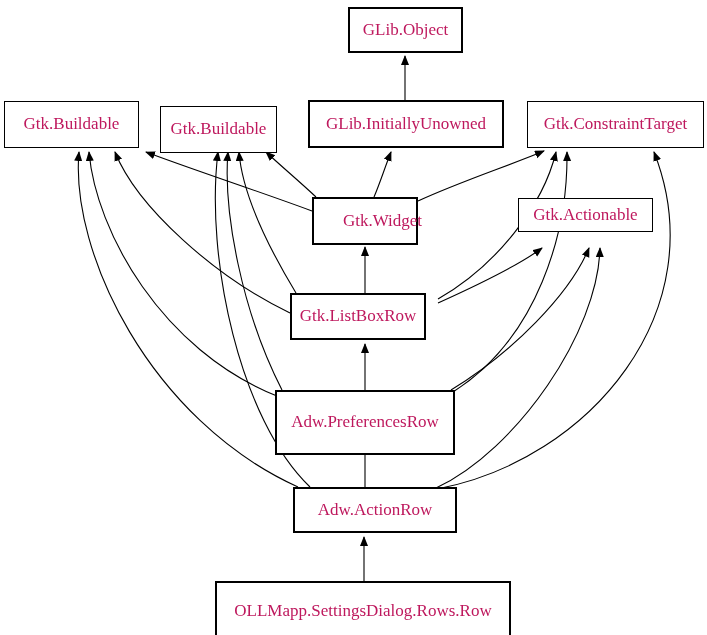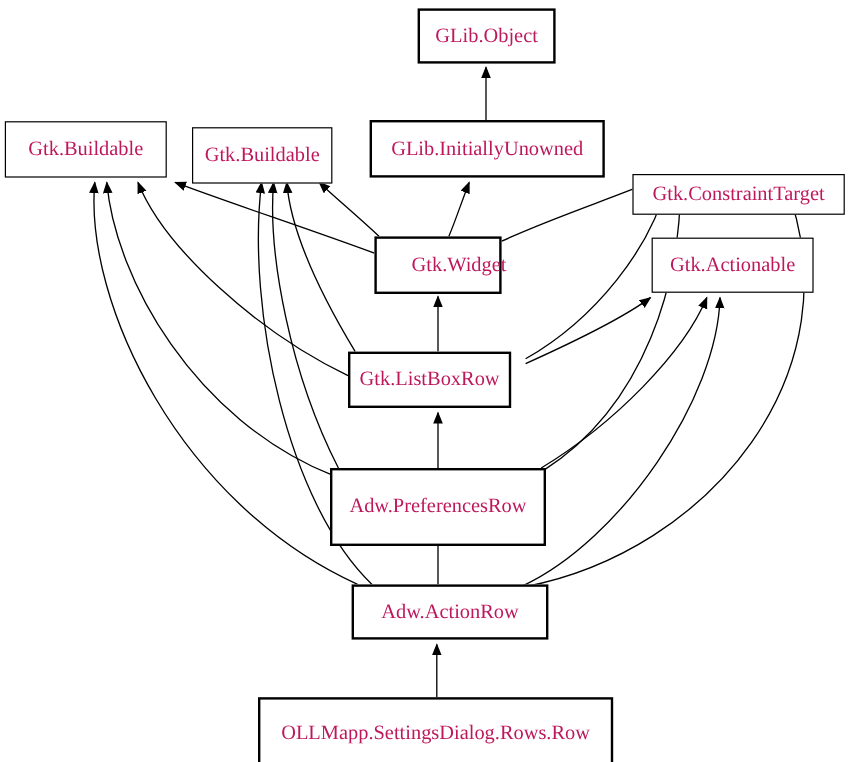--- a/index.html
+++ b/index.html
@@ -88,27 +88,27 @@
       </div>
       <div class="node" style="left: 4px; top: 101px; width: 135px; height: 47px;">
         <span class="node-label">Gtk.Buildable</span>
       </div>
       <div class="node" style="left: 160px; top: 106px; width: 117px; height: 47px;">
         <span class="node-label">Gtk.Buildable</span>
       </div>
       <div class="node emphasis" style="left: 308px; top: 100px; width: 196px; height: 48px; justify-content: center;">
         <span class="node-label">GLib.InitiallyUnowned</span>
       </div>
-      <div class="node" style="left: 527px; top: 101px; width: 177px; height: 34px; margin-top: 44px;">
+      <div class="node" style="left: 527px; top: 101px; width: 177px; height: 47px;">
         <span class="node-label">Gtk.ConstraintTarget</span>
       </div>
       <div class="node emphasis" style="left: 312px; top: 197px; width: 106px; height: 48px; padding-left: 35px;">
         <span class="node-label">Gtk.Widget</span>
       </div>
-      <div class="node" style="left: 543px; top: 198px; width: 135px; height: 46px;">
+      <div class="node" style="left: 518px; top: 198px; width: 135px; height: 34px;">
         <span class="node-label">Gtk.Actionable</span>
       </div>
       <div class="node emphasis" style="left: 290px; top: 293px; width: 136px; height: 47px;">
         <span class="node-label">Gtk.ListBoxRow</span>
       </div>
       <div class="node emphasis" style="left: 275px; top: 390px; width: 180px; height: 65px;">
         <span class="node-label">Adw.PreferencesRow</span>
       </div>
       <div class="node emphasis" style="left: 293px; top: 487px; width: 164px; height: 46px;">
         <span class="node-label">Adw.ActionRow</span>

